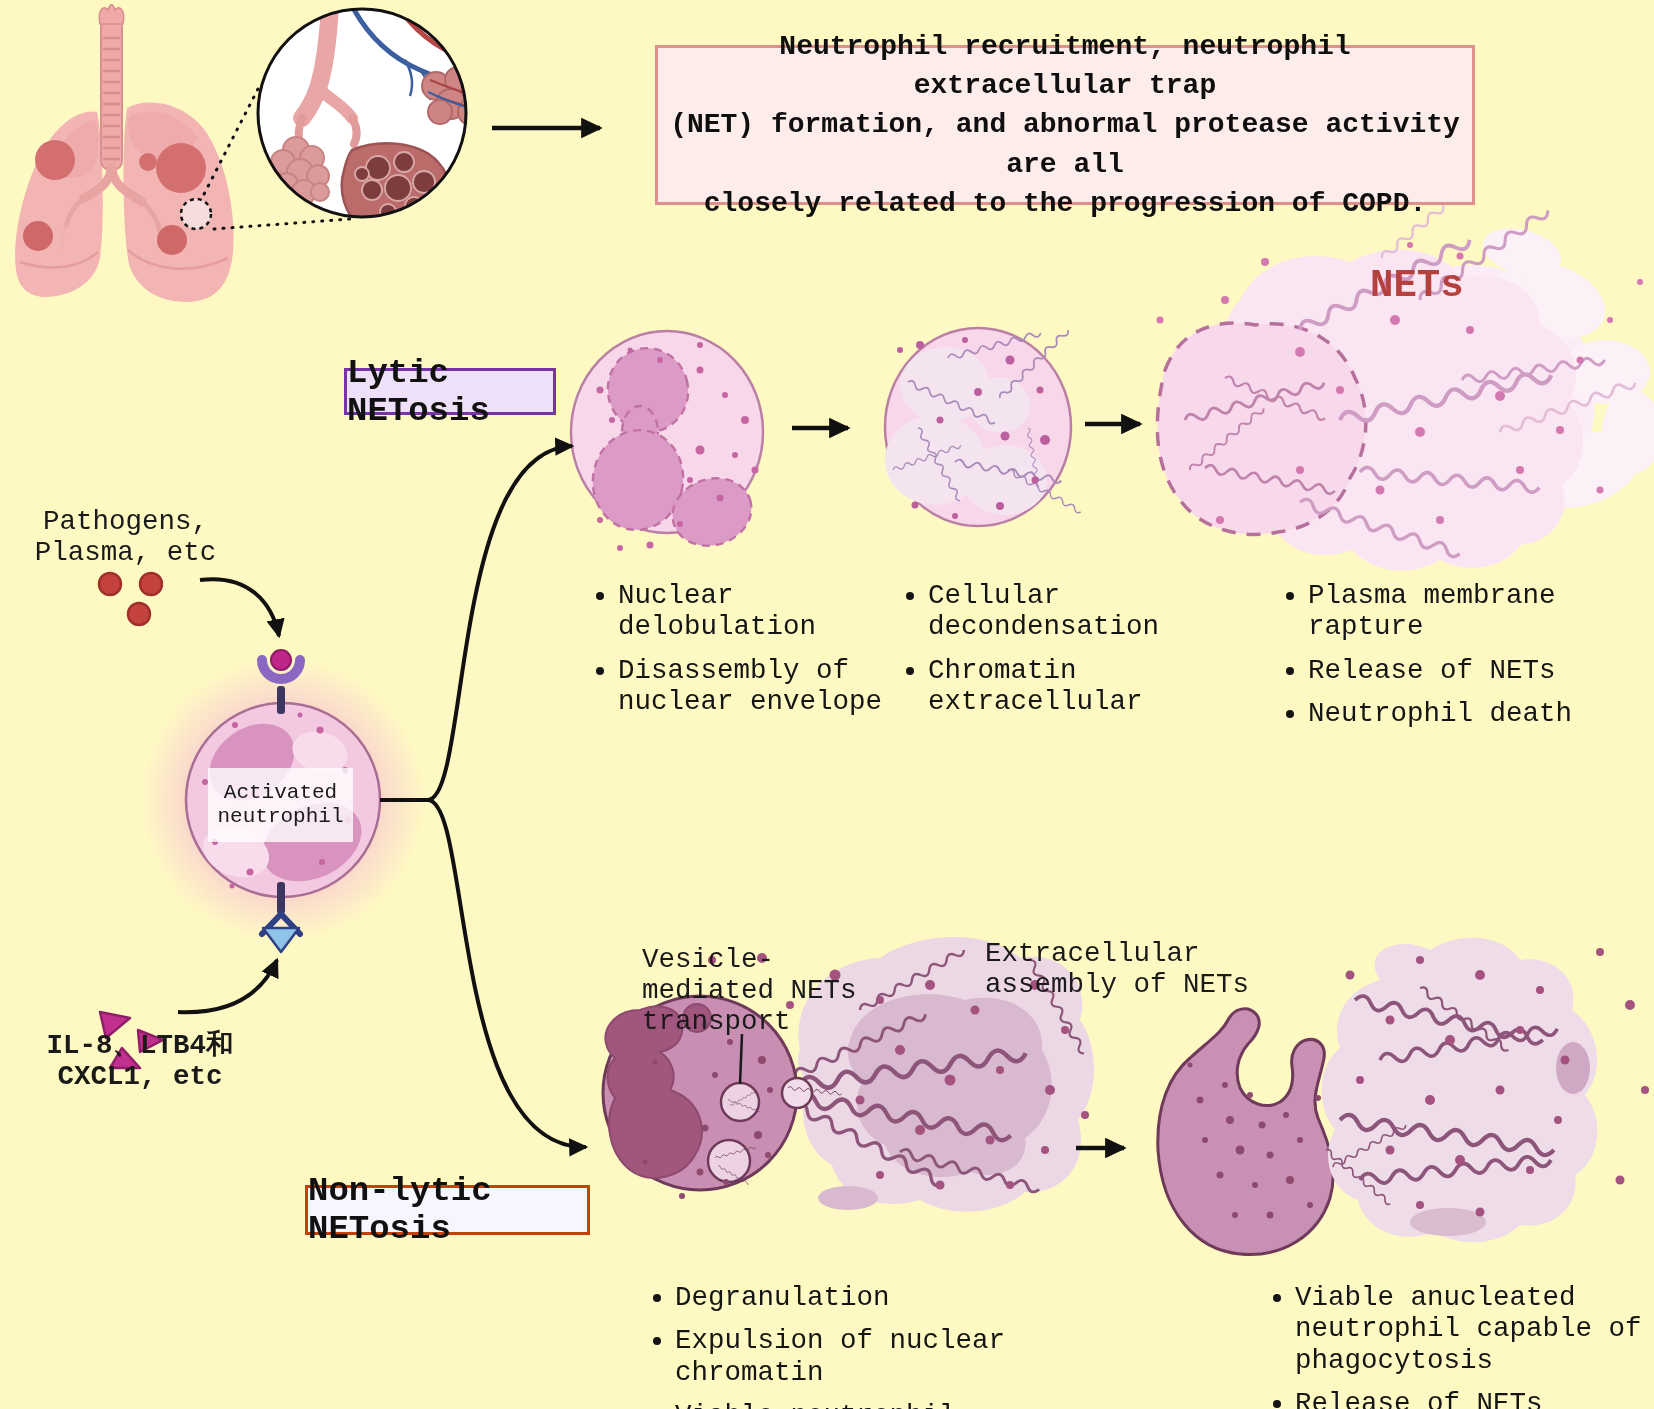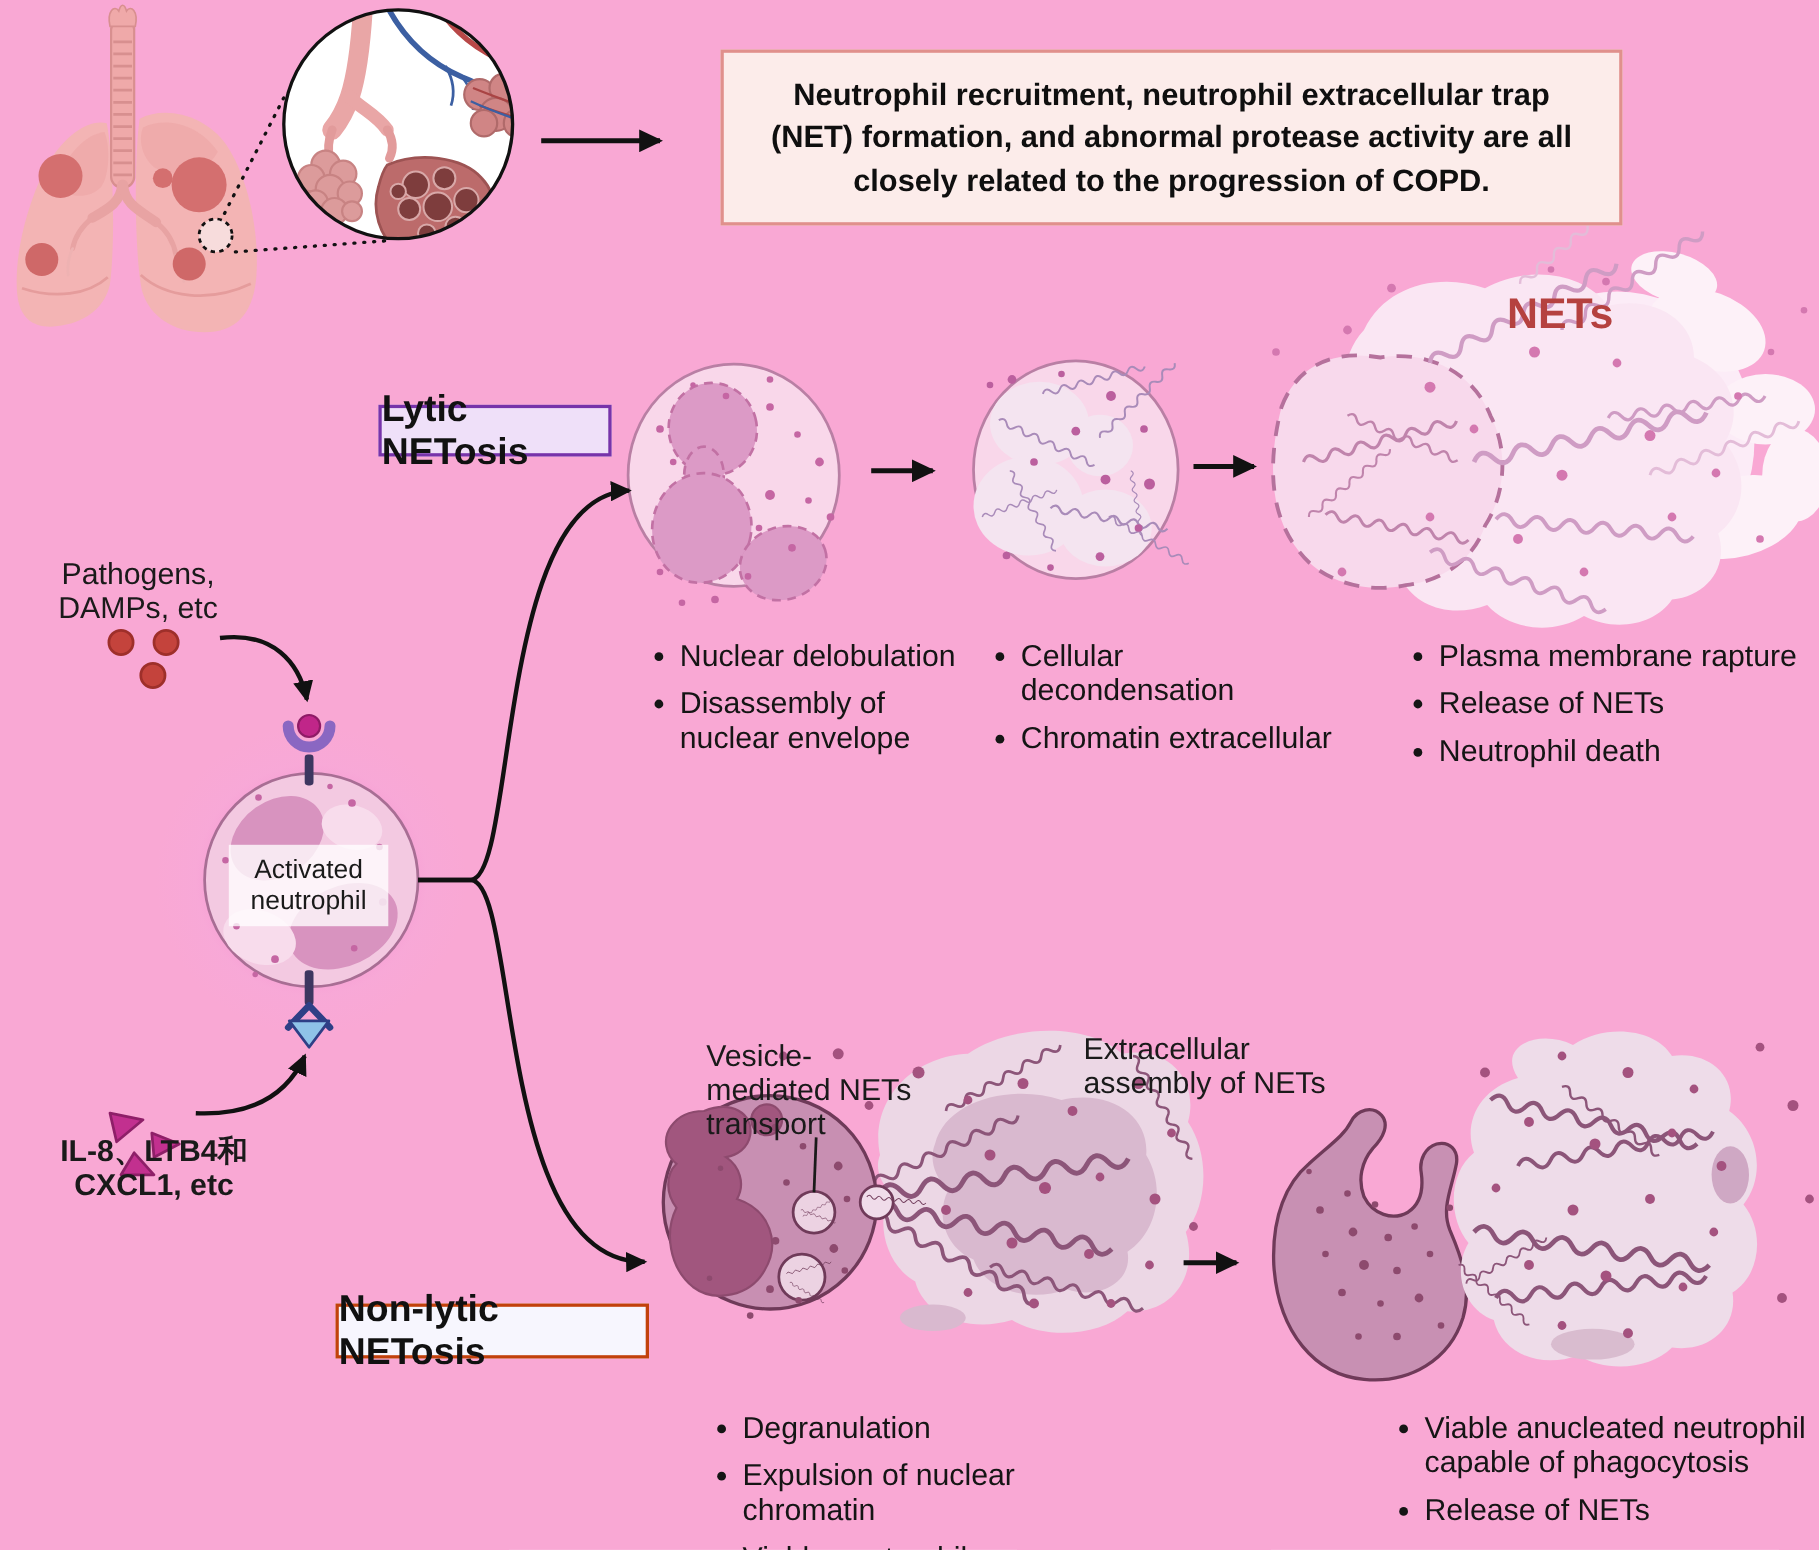--- a/index.html
+++ b/index.html
@@ -1,35 +1,35 @@
 <!DOCTYPE html>
 <html><head>
 <meta charset="utf-8">
 <style>
   html,body{margin:0;padding:0;background:#fff;}
-  #canvas{position:relative;width:1654px;height:1409px;background:#f9a8d4;
-          font-family:Liberation Sans, sans-serif;overflow:hidden;}
+  #canvas{position:relative;width:1654px;height:1409px;background:#fef9c3;
+          font-family:Liberation Mono, monospace;overflow:hidden;}
   svg.layer{position:absolute;left:0;top:0;}
   .lbl{position:absolute;white-space:pre-line;color:#1a1a1a;font-size:27.5px;line-height:1.13;}
   .center{text-align:center;}
   .bold{font-weight:700;}
   .info-box{position:absolute;left:655px;top:45px;width:820px;height:160px;background:#fcecea;
             border:3px solid #e0908c;display:flex;align-items:center;justify-content:center;
             text-align:center;font-weight:700;font-size:28px;line-height:1.4;color:#0f0f0f;
             white-space:pre-line;box-sizing:border-box;padding:0 8px;}
   .tagbox{position:absolute;display:flex;align-items:center;justify-content:center;
           font-weight:700;font-size:34px;color:#111;box-sizing:border-box;}
   .lytic-box{left:344px;top:368px;width:212px;height:47px;background:#efe0f9;border:3px solid #7733aa;}
   .nonlytic-box{left:305px;top:1185px;width:285px;height:50px;background:#f7f6fe;border:3px solid #c2410c;}
   .bullets{position:absolute;margin:0;padding:0 0 0 40px;font-size:27.5px;line-height:1.14;color:#151515;}
   .bullets li{margin:12px 0 4px 0;}
   .nets-lbl{position:absolute;left:1370px;top:264px;font-weight:700;font-size:39px;color:#b5413f;}
   .acl{position:absolute;left:208px;top:768px;width:145px;height:74px;background:rgba(255,255,255,0.78);
        display:flex;align-items:center;justify-content:center;text-align:center;
-       font-size:24px;line-height:1.15;color:#1a1a1a;white-space:pre-line;}
+       font-size:21px;line-height:1.15;color:#1a1a1a;white-space:pre-line;}
 </style>
 </head>
 <body>
 
 <div id="canvas">
 
 <svg class="layer" width="1654" height="1409" viewBox="0 0 1654 1409">
   <defs>
     <marker id="ah" markerUnits="strokeWidth" markerWidth="5.2" markerHeight="4.6" refX="4.2" refY="2.3" orient="auto">
       <path d="M0 0 L4.8 2.3 L0 4.6 Z" fill="#111"></path>
@@ -439,21 +439,21 @@
 (NET) formation, and abnormal protease activity are all
 closely related to the progression of COPD.</div>
 
 <div class="nets-lbl">NETs</div>
 
 <div class="tagbox lytic-box">Lytic NETosis</div>
 
 <div class="tagbox nonlytic-box">Non-lytic NETosis</div>
 
 <div class="lbl center" style="left:28px;top:506px;width:195px;">Pathogens,
-DAMPs, etc</div>
+Plasma, etc</div>
 
 <div class="acl">Activated
 neutrophil</div>
 
 <div class="lbl center bold" style="left:30px;top:1030px;width:220px;">IL-8、LTB4和
 CXCL1, etc</div>
 
 <div class="lbl" style="left:642px;top:944px;width:270px;">Vesicle-
 mediated NETs
 transport</div>

